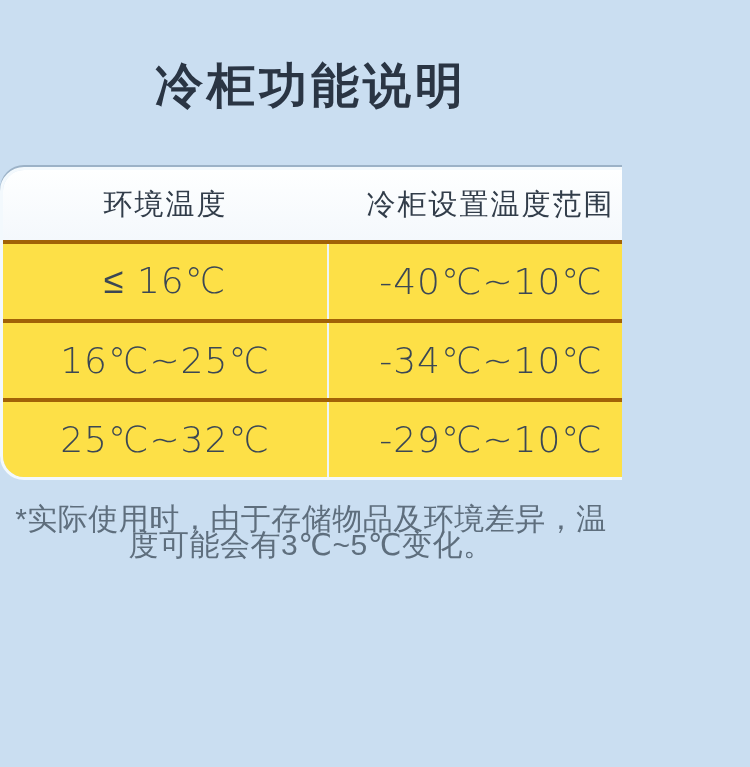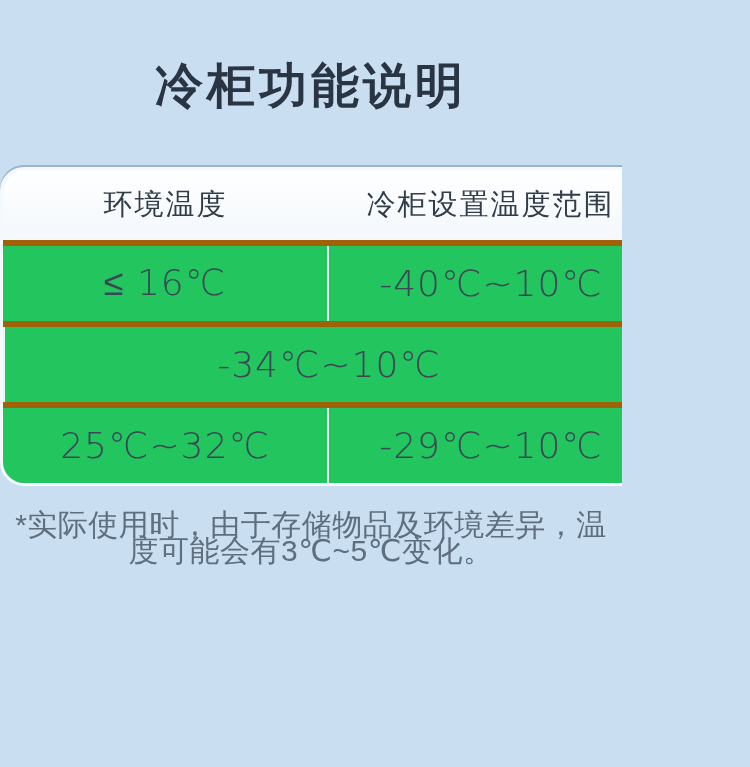--- a/index.html
+++ b/index.html
@@ -55,22 +55,22 @@
     align-items: center;
     justify-content: center;
     font-size: 29px;
     font-weight: 500;
     letter-spacing: 2px;
     color: #323d4a;
   }
   .trow {
     display: flex;
     height: 75px;
-    background: #22c55e;
-    border-top: 6px solid #a16207;
+    background: #fde047;
+    border-top: 4px solid #a16207;
   }
   .td {
     flex: 1;
     display: flex;
     align-items: center;
     justify-content: center;
     font-family: "DejaVu Sans", "Liberation Sans", sans-serif;
     font-size: 36px;
     font-weight: 300;
     letter-spacing: 1px;
@@ -101,20 +101,21 @@
       <div class="th">环境温度</div>
       <div class="th">冷柜设置温度范围</div>
     </div>
 
     <div class="trow">
       <div class="td">≤ 16℃</div>
       <div class="td col2">-40℃~10℃</div>
     </div>
 
     <div class="trow">
+      <div class="td">16℃~25℃</div>
       <div class="td col2">-34℃~10℃</div>
     </div>
 
     <div class="trow">
       <div class="td">25℃~32℃</div>
       <div class="td col2">-29℃~10℃</div>
     </div>
 
   </div>
 

